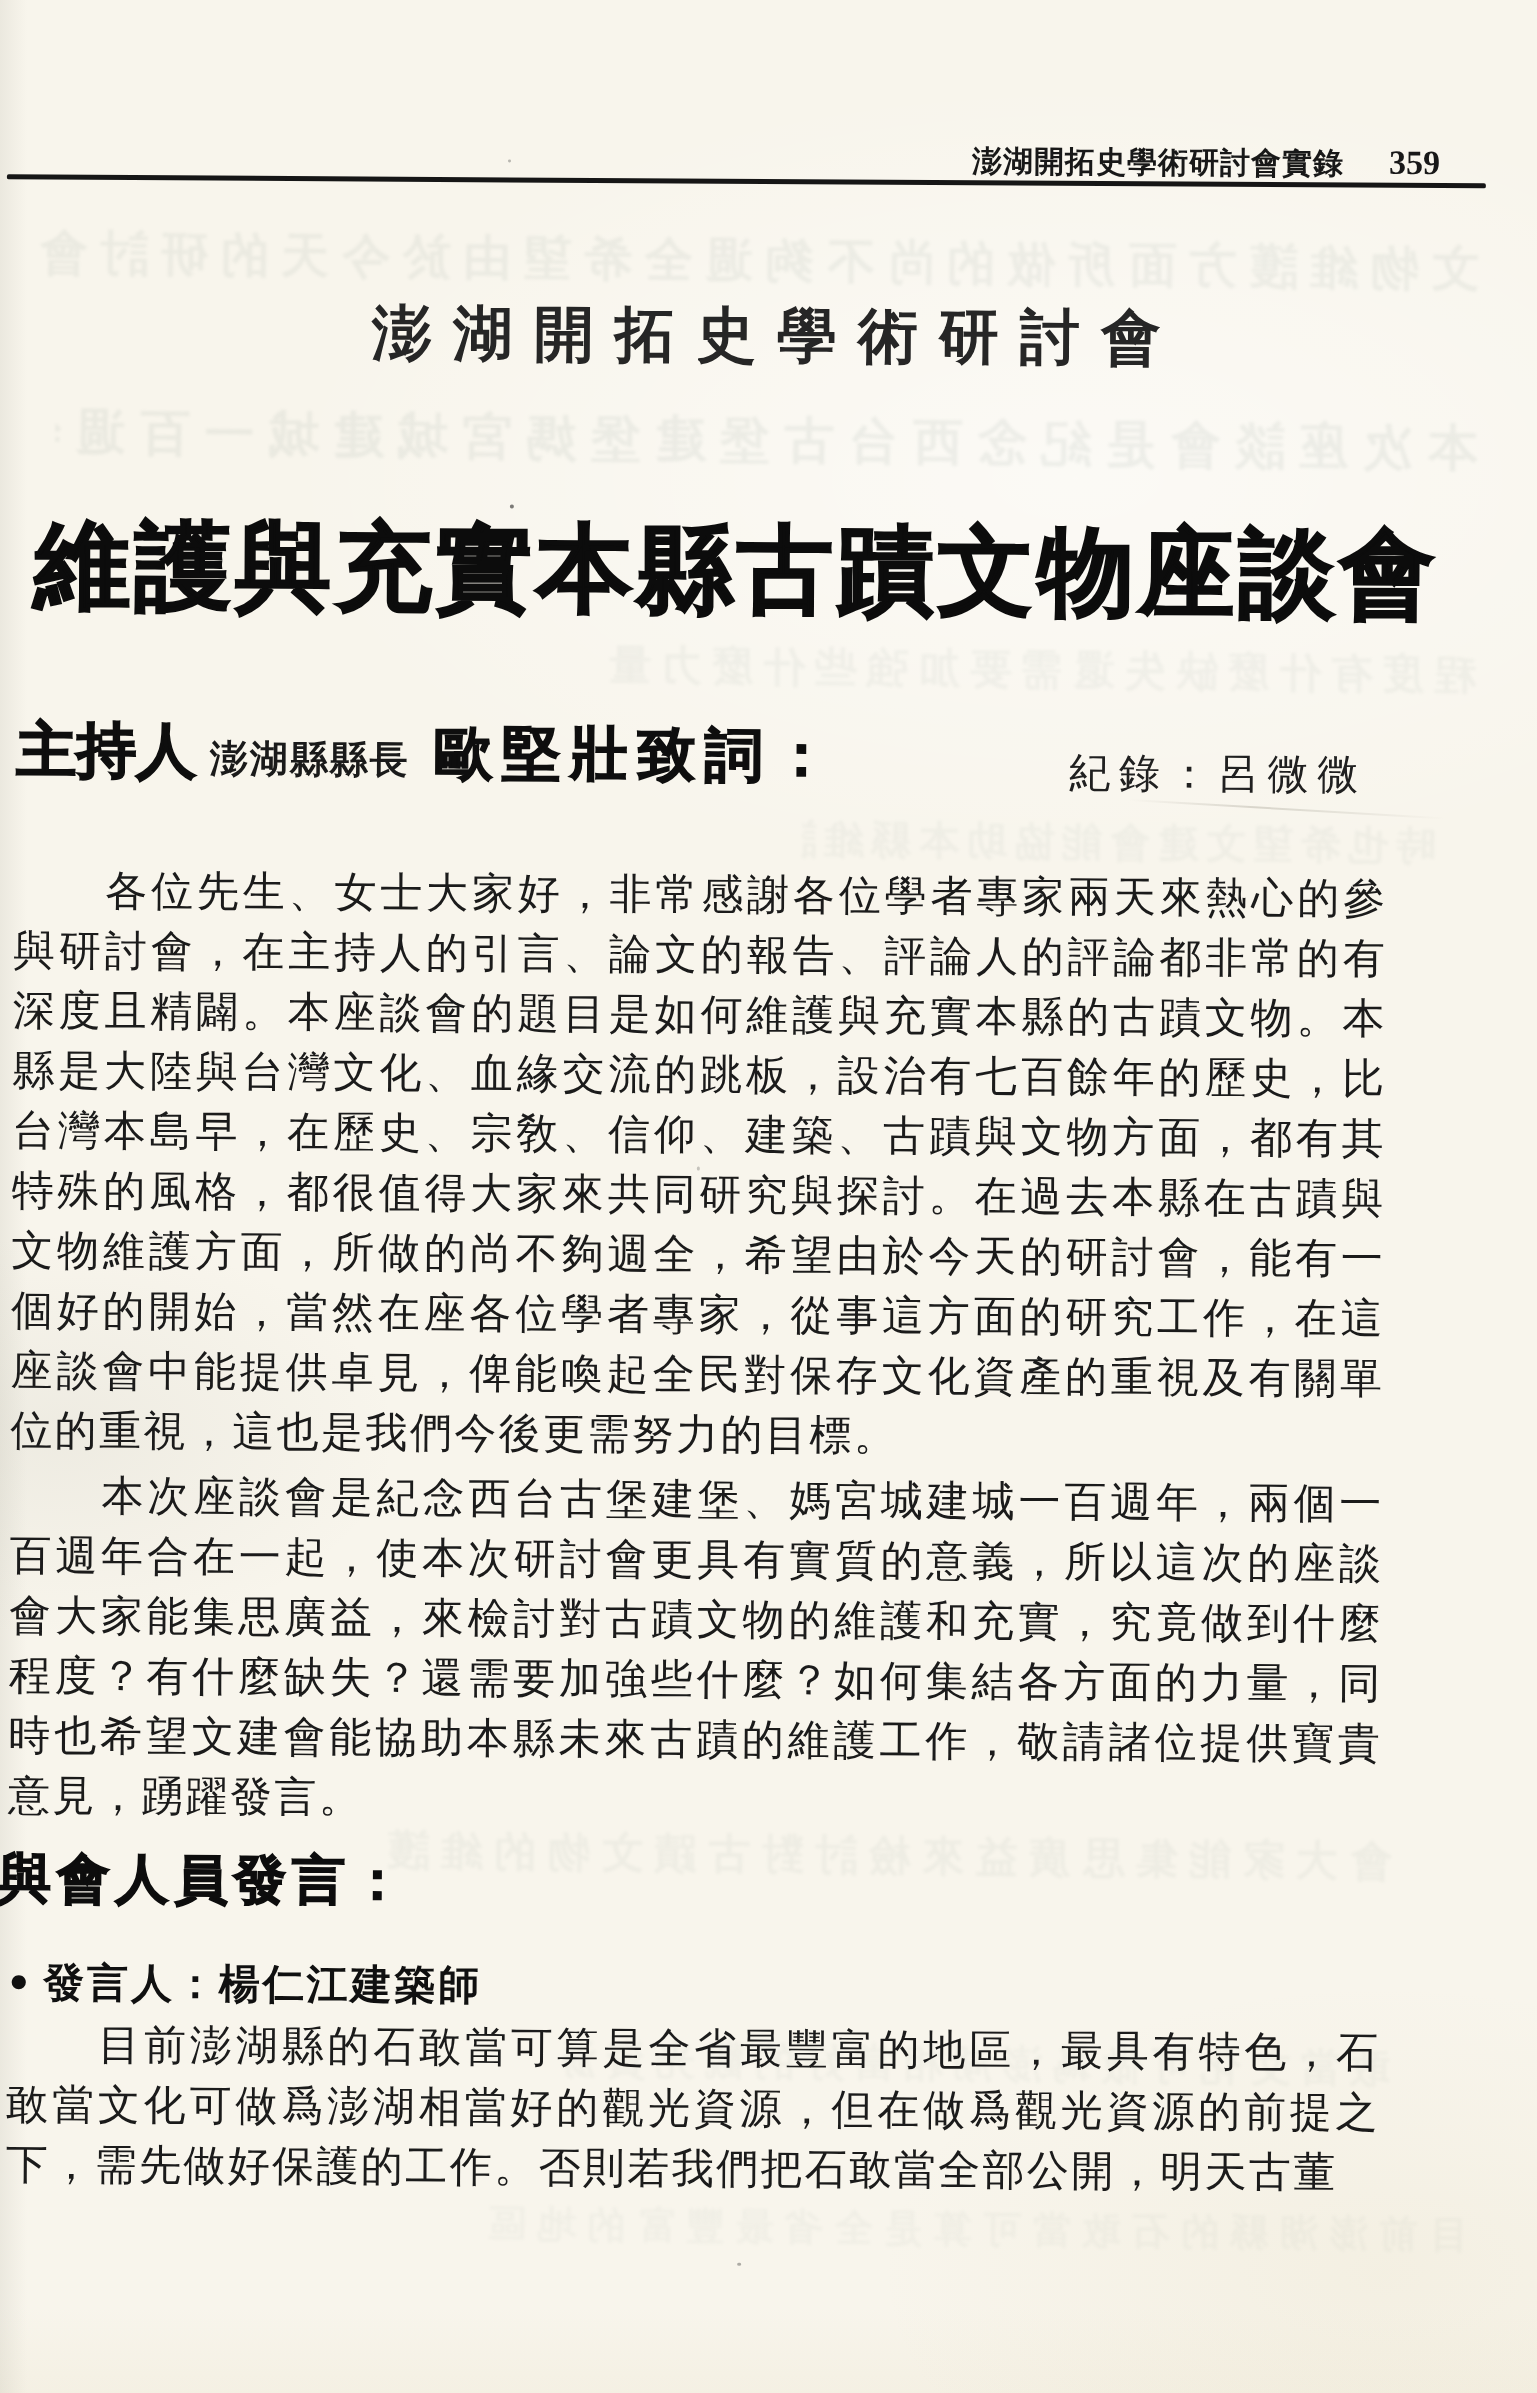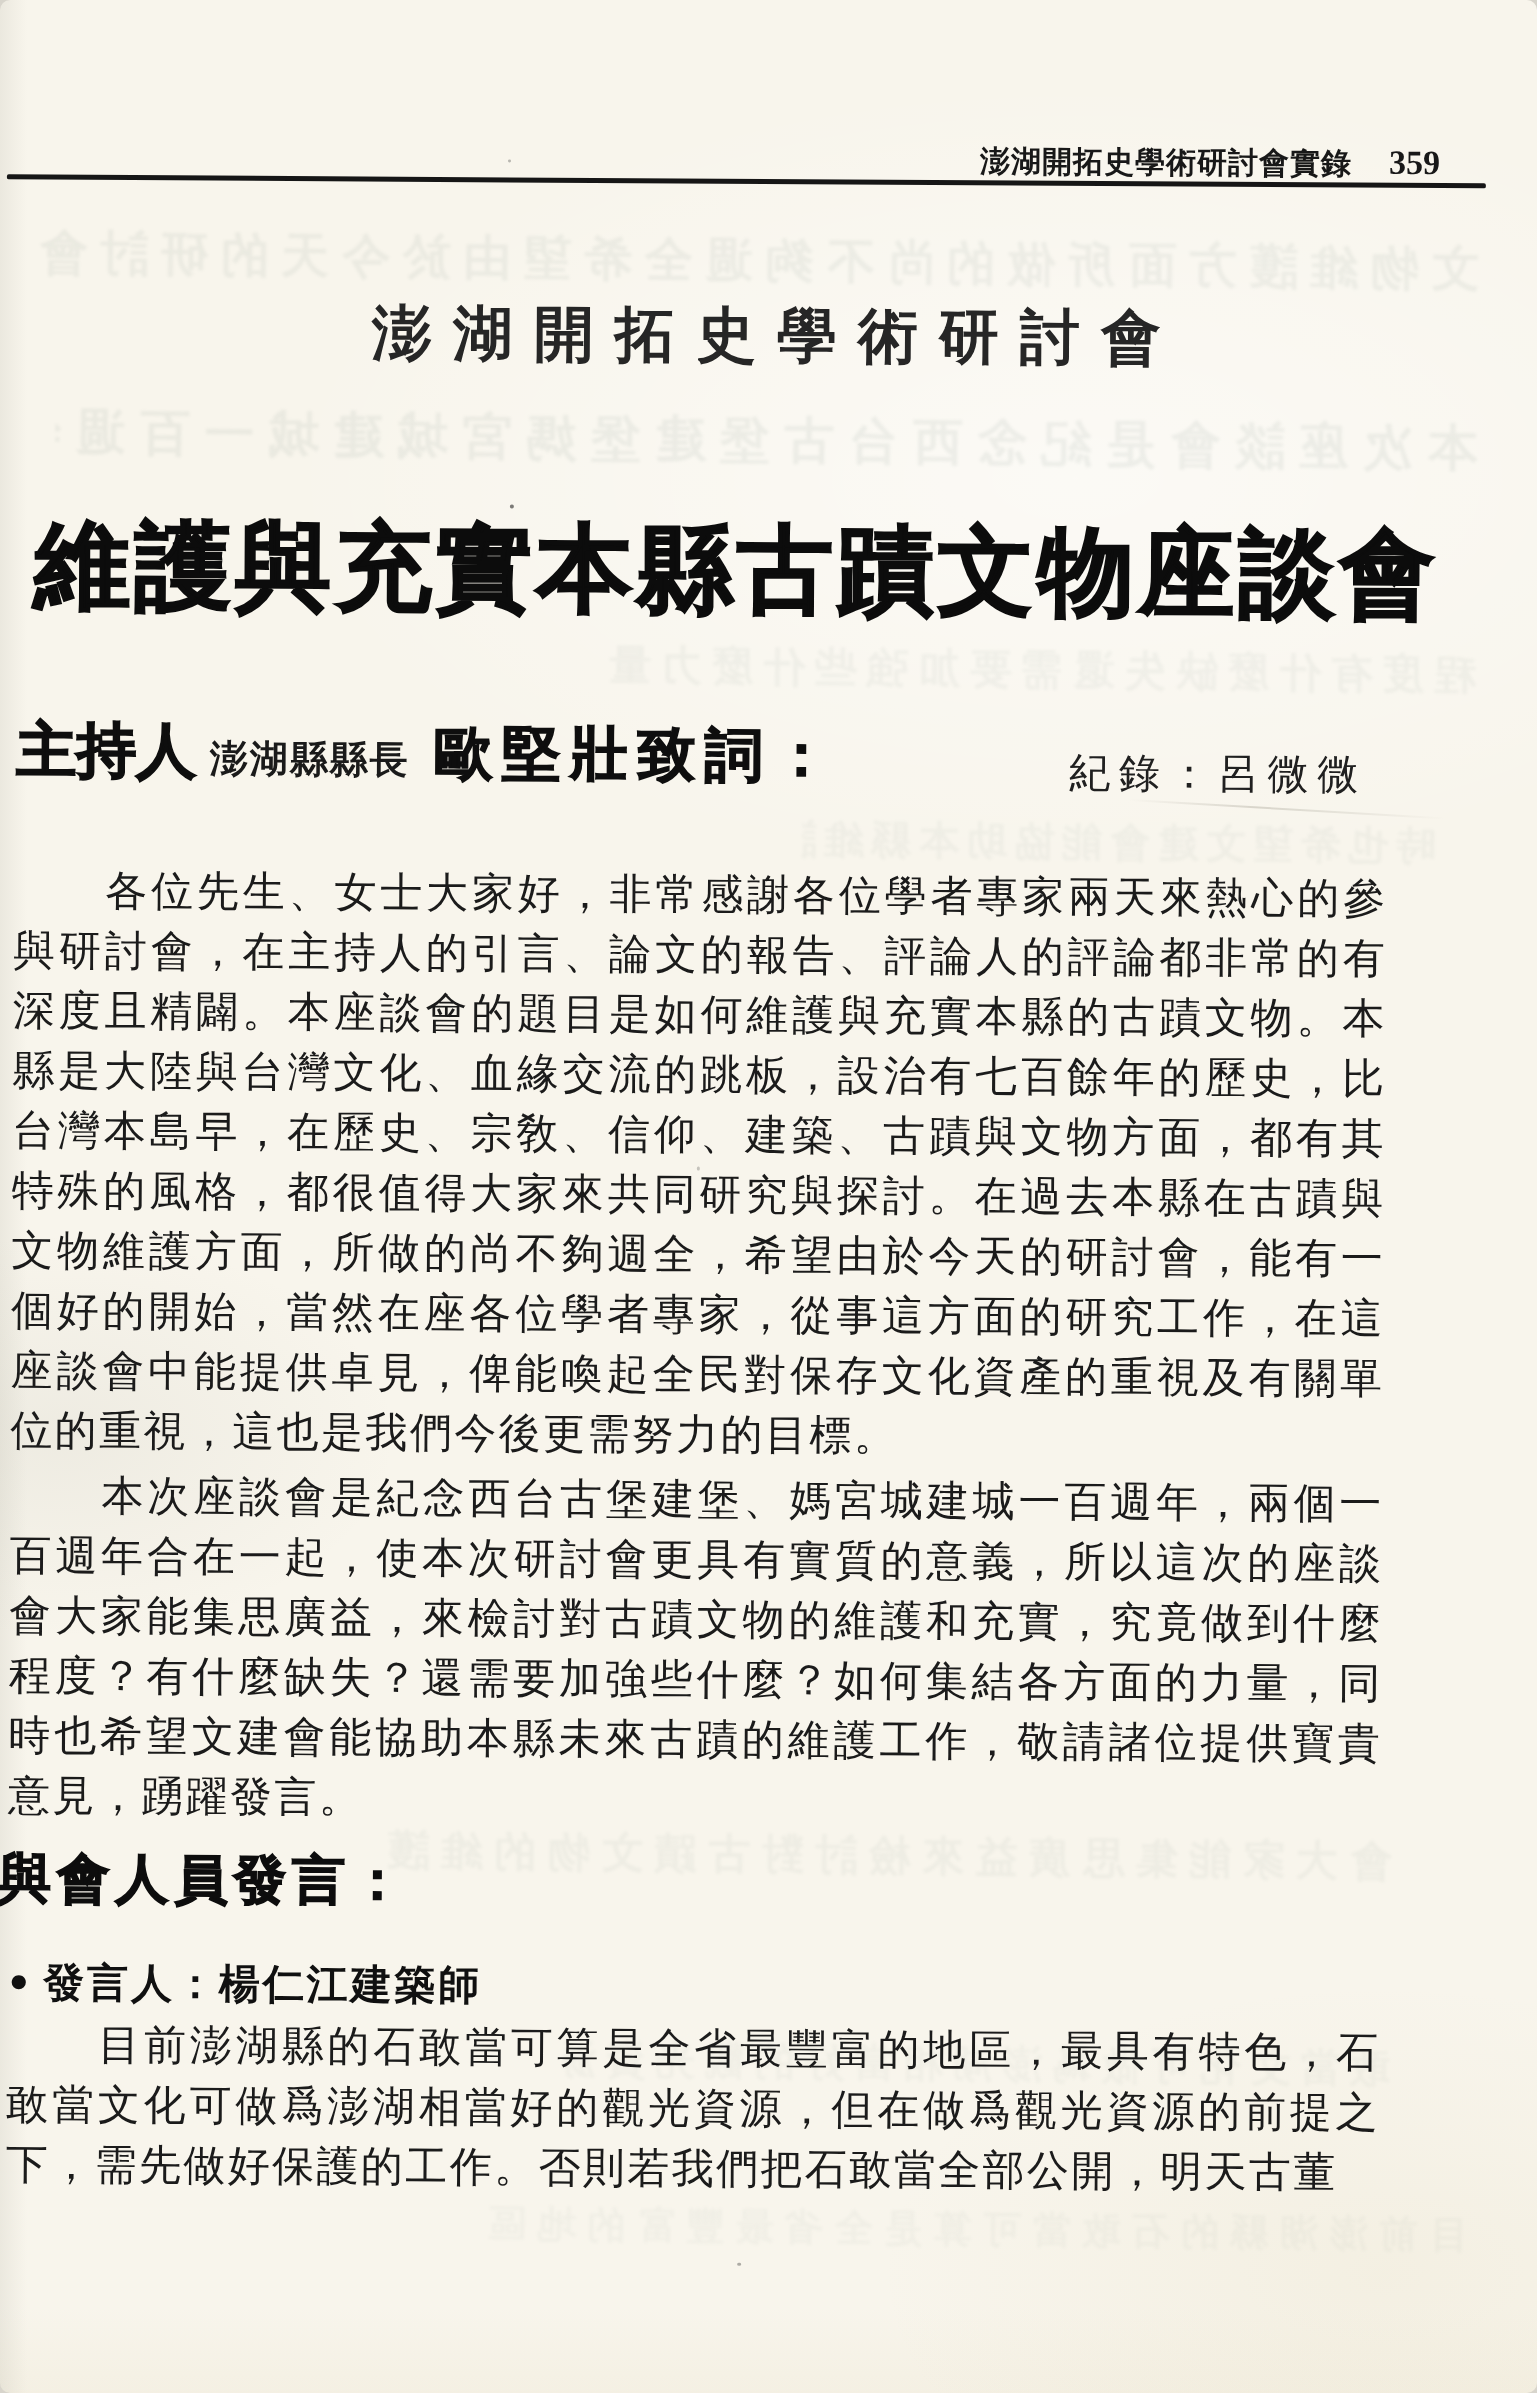--- a/index.html
+++ b/index.html
@@ -10,35 +10,34 @@
     overflow:hidden;
     background:
       radial-gradient(1153px 576px at 70% 20%, rgba(255,255,255,0.5), rgba(255,255,255,0) 70%),
       radial-gradient(480px 288px at 4% 60%, rgba(150,150,135,0.10), rgba(150,150,135,0) 70%),
       radial-gradient(672px 384px at 90% 95%, rgba(205,190,140,0.10), rgba(205,190,140,0) 75%),
       linear-gradient(90deg, rgba(140,140,125,0.12) 0px, rgba(140,140,125,0) 27px),
       linear-gradient(0deg, rgba(210,195,150,0.10) 0px, rgba(210,195,150,0) 86px),
       #f8f5ec;
     font-family:"Liberation Serif","DejaVu Serif",serif;
     color:#1d1d1d;
-    border-radius:10px;
   }
   .content{
     position:absolute;inset:0;
     transform:rotate(0.35deg);
     transform-origin:50% 0;
   }
   
   .running-header{
     position:absolute;top:140px;right:96px;
     display:flex;align-items:baseline;gap:37px;
     white-space:nowrap;
   }
   .running-title{font-size:30px;letter-spacing:1px;color:#181818;font-weight:600;}
-  .running-number{font-size:34px;color:#181818;font-weight:600;}
+  .running-number{font-size:34px;color:#181818;font-weight:600;margin-left:8px;}
   .rule{
     position:absolute;top:179px;left:7.7px;width:1479px;height:4.8px;
     background:#161616;border-radius:1.9px;
   }
   
   .conf-title{
     position:absolute;top:296px;left:0;width:100%;
     text-align:center;
     font-size:60px;font-weight:600;letter-spacing:21px;
     padding-left:21px;box-sizing:border-box;

